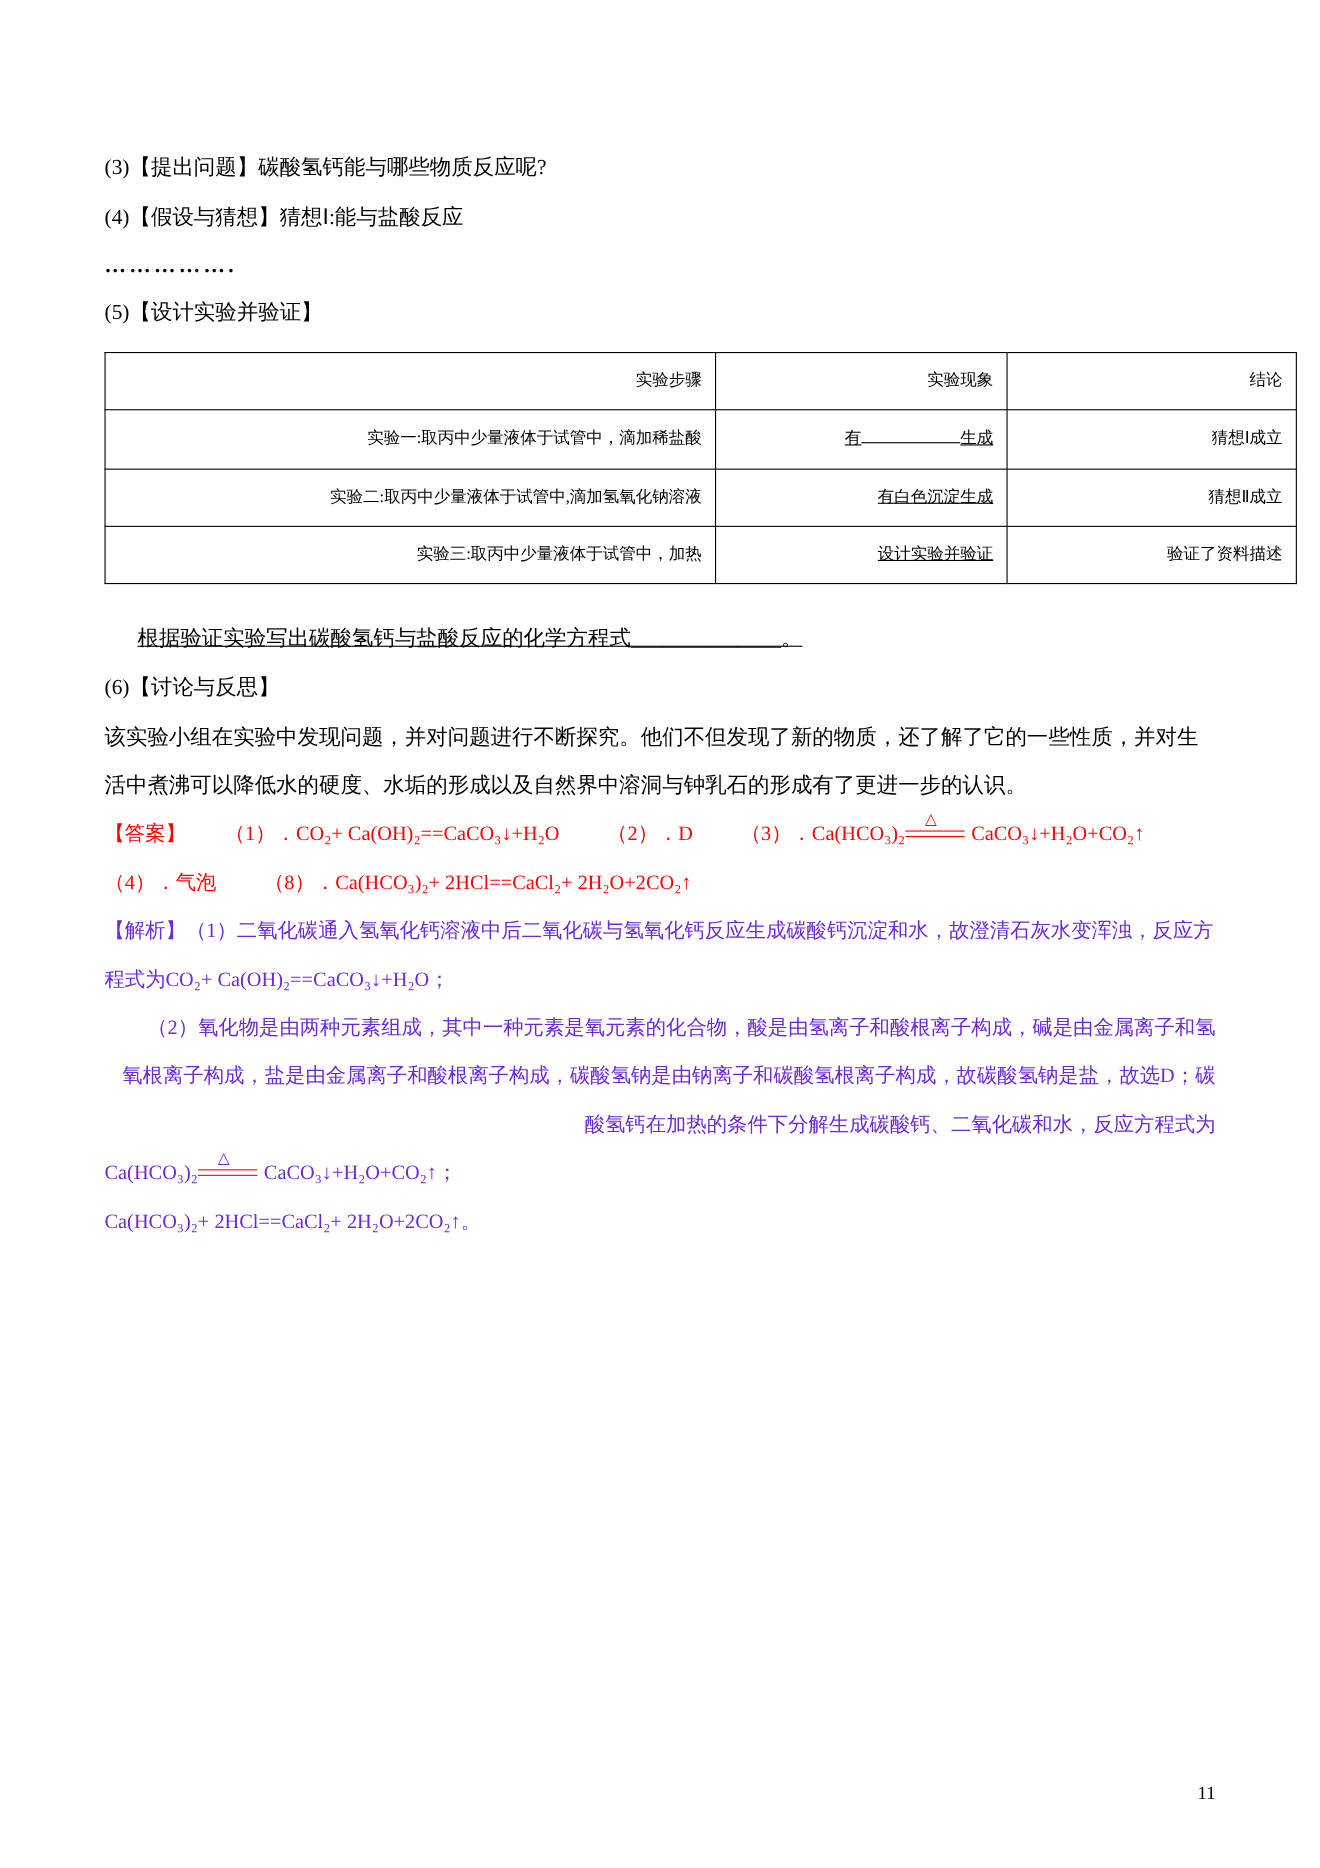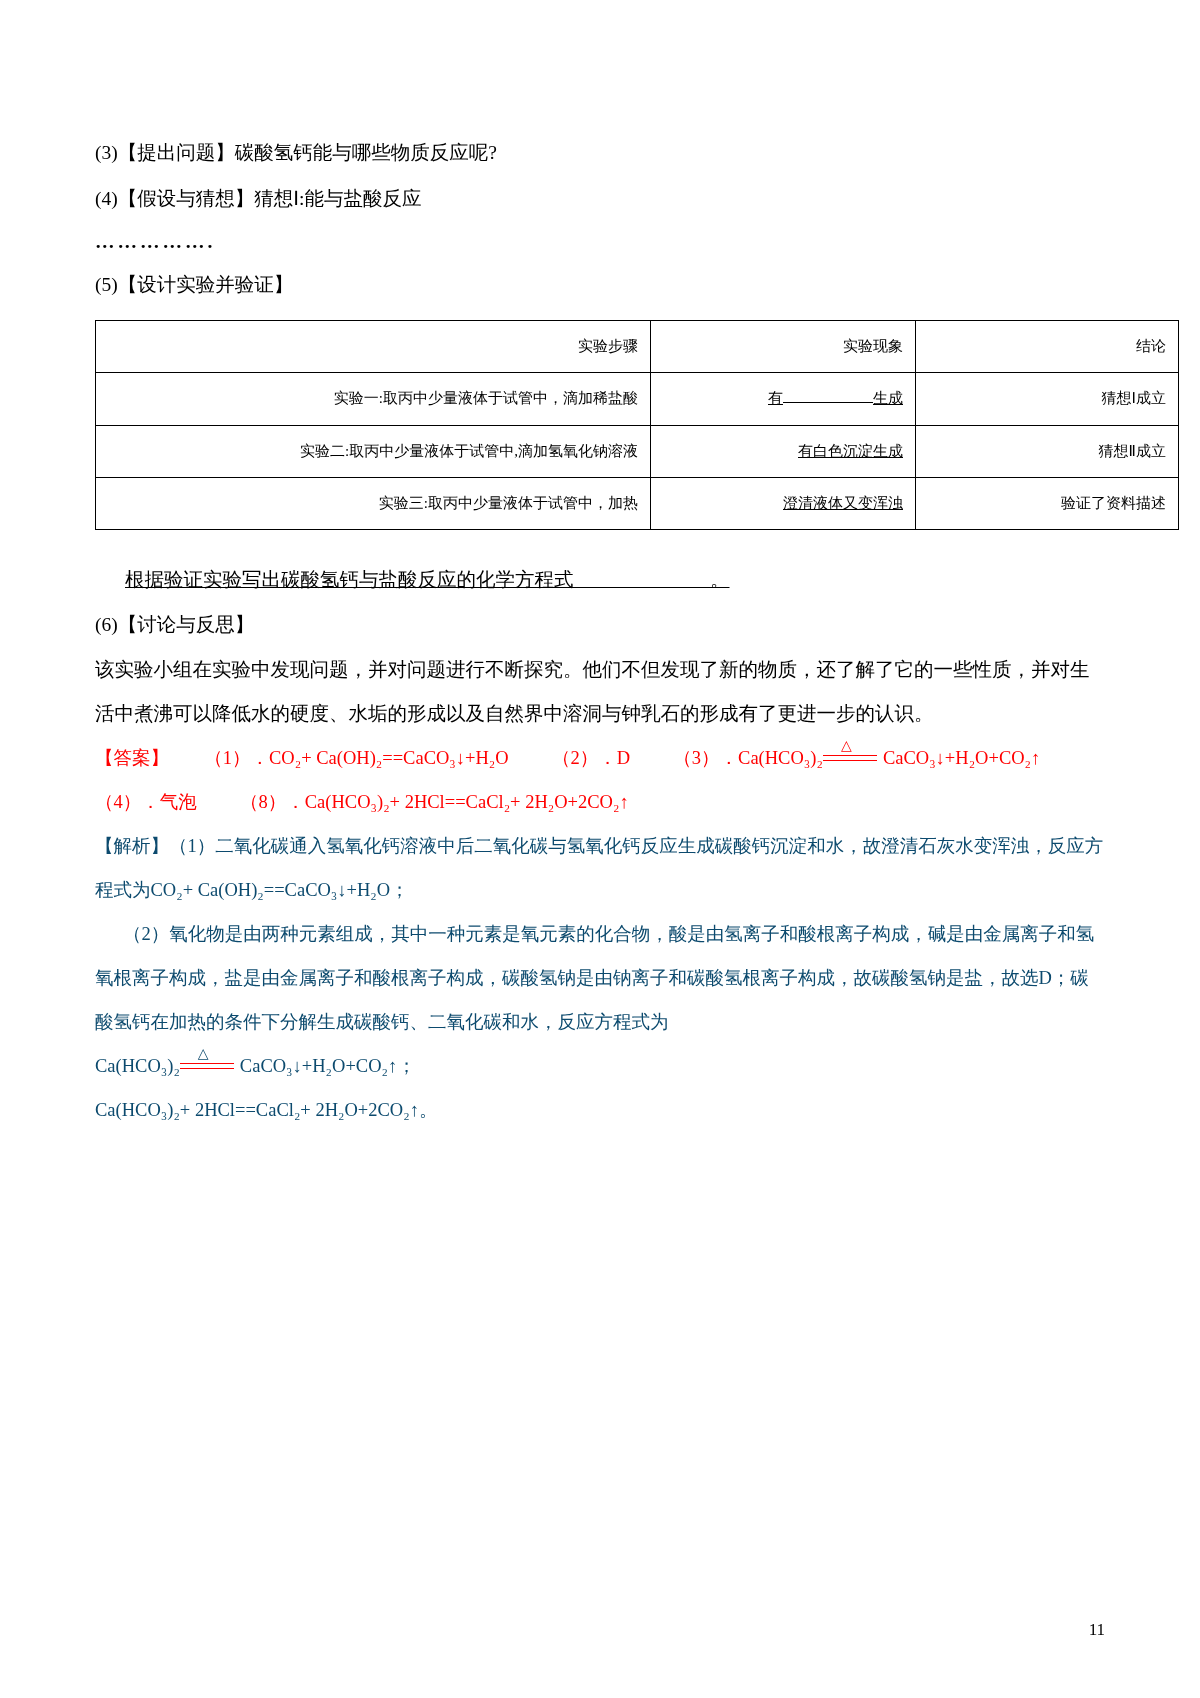--- a/index.html
+++ b/index.html
@@ -63,26 +63,26 @@
     text-decoration: underline;
   }
   .ans {
     color: #ff0000;
     font-size: 18.5px;
     line-height: 44px;
     margin: 0;
     font-family: Liberation Serif, serif;
   }
   .exp-txt {
-    color: #0c4a6e;
+    color: #6d28d9;
     font-size: 18.5px;
     line-height: 44px;
     margin: 0;
   }
-  .exp-indent { text-indent: 28px; }
+  .exp-indent { text-indent: 28px; text-align: right; }
   .arrow-eq {
     display: inline-block;
     position: relative;
     width: 54px;
     height: 1em;
     vertical-align: middle;
   }
   .arrow-eq .tri {
     position: absolute;
     left: 18px;
@@ -137,21 +137,21 @@
         <td class="c2 center"><span>有</span><span class="blank-u" style="width:90px"></span><span>生成</span></td>
         <td class="c3">猜想Ⅰ成立</td>
       </tr>
       <tr>
         <td class="c1">实验二:取丙中少量液体于试管中,滴加氢氧化钠溶液</td>
         <td class="c2 center">有白色沉淀生成</td>
         <td class="c3">猜想Ⅱ成立</td>
       </tr>
       <tr>
         <td class="c1">实验三:取丙中少量液体于试管中，加热</td>
-        <td class="c2 center">澄清液体又变浑浊</td>
+        <td class="c2 center">设计实验并验证</td>
         <td class="c3">验证了资料描述</td>
       </tr>
     </tbody>
   </table>
 
   <div class="gap"></div>
 
   <div class="para indent">根据验证实验写出碳酸氢钙与盐酸反应的化学方程式______________。</div>
 
   <div class="q-line">(6)【讨论与反思】</div>

